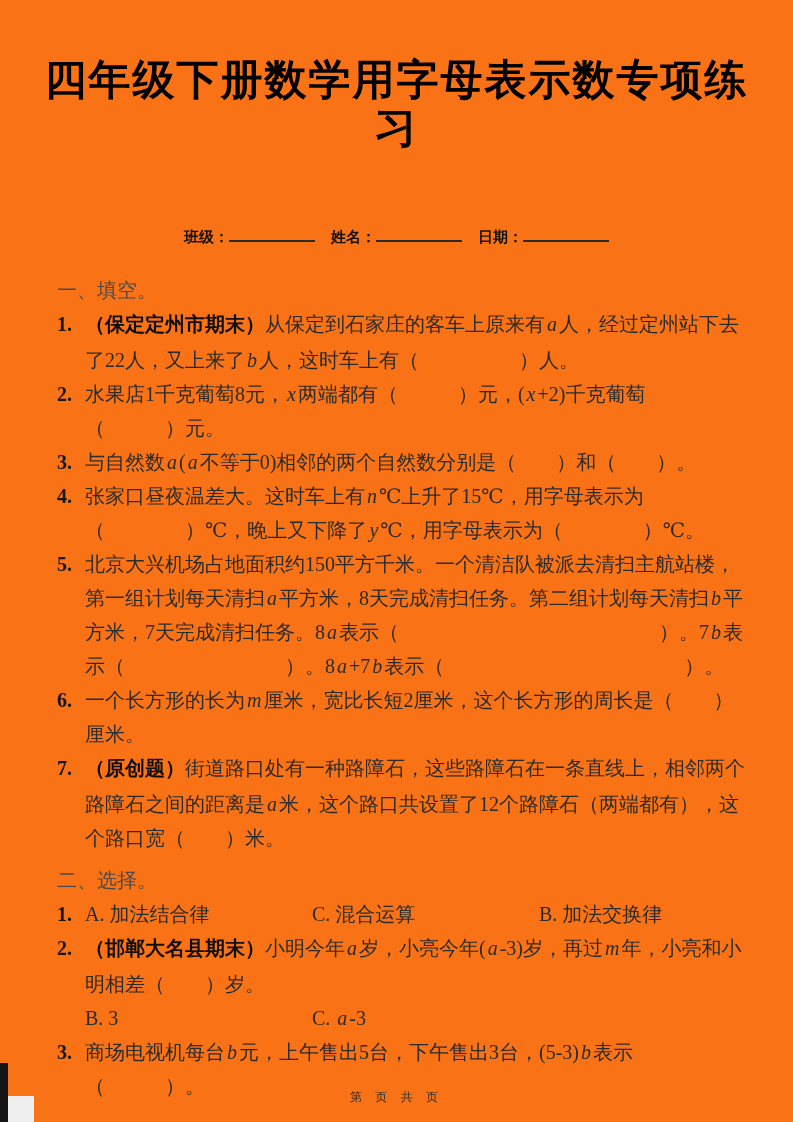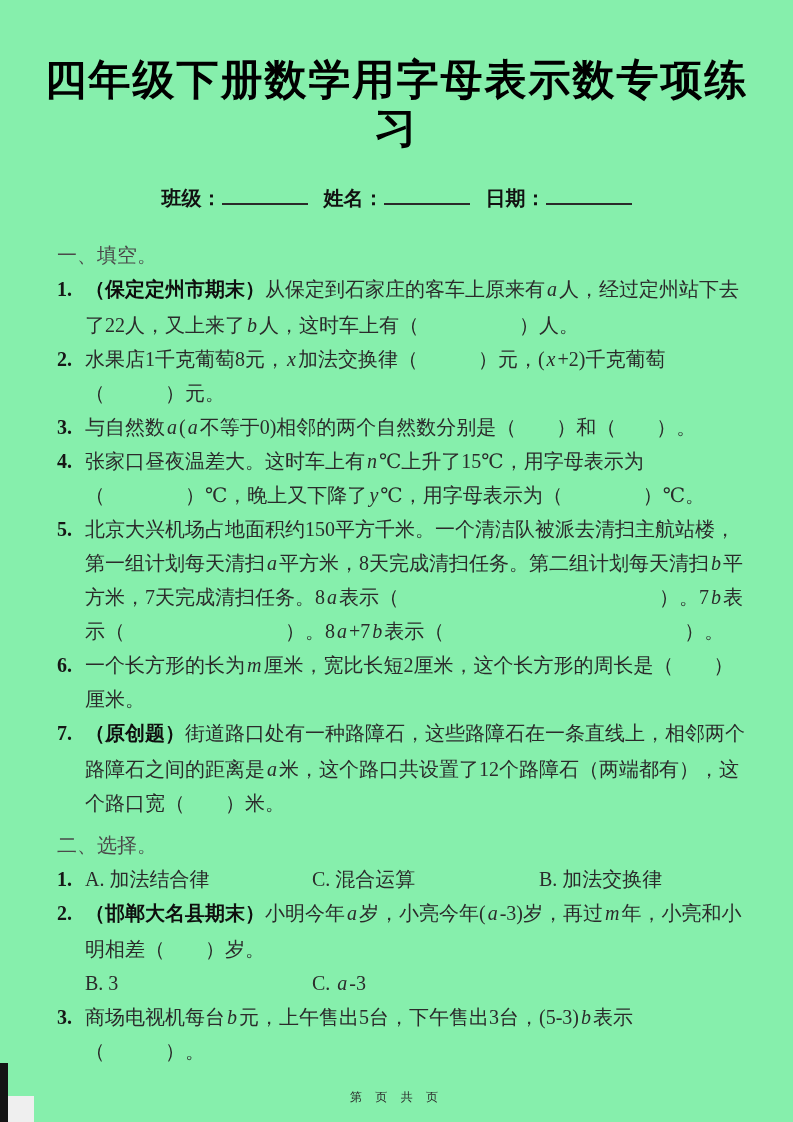--- a/index.html
+++ b/index.html
@@ -1,40 +1,40 @@
 <!DOCTYPE html>
 <html><head>
 <meta charset="utf-8">
 <style>
   html,body{margin:0;padding:0;background:#e8e8e8;}
   .page{
     position:relative;
     width:793px;height:1122px;
     margin:0 auto;
-    background:#86efac;
+    background:#f97316;
     overflow:hidden;
     color:#2b2b2b;
     font-family:"Liberation Serif","DejaVu Serif",serif;
   }
   .title{
     margin:56px 28px 0;
     text-align:center;
     font-family:"Liberation Sans","DejaVu Sans",sans-serif;
     font-weight:900;
     font-size:42px;
     letter-spacing:2px;
     color:#000;
     line-height:1.15;
   }
   .info-row{
-    margin-top:30px;
+    margin-top:72px;
     text-align:center;
     font-family:"Liberation Sans","DejaVu Sans",sans-serif;
     font-weight:700;
-    font-size:20px;
+    font-size:15px;
     color:#111;
     white-space:nowrap;
   }
   .info-field{display:inline-block;margin:0 8px;}
   .info-label{display:inline-block;}
   .blank-line{
     display:inline-block;
     width:86px;height:1em;
     border-bottom:2px solid #2a2a2a;
     vertical-align:baseline;
@@ -92,21 +92,21 @@
 
 <div class="page">
 
   <h1 class="title">四年级下册数学用字母表示数专项练习</h1>
 
   <div class="info-row"><span class="info-field"><span class="info-label">班级：</span><span class="blank-line"></span></span><span class="info-field"><span class="info-label">姓名：</span><span class="blank-line"></span></span><span class="info-field"><span class="info-label">日期：</span><span class="blank-line"></span></span></div>
 
   <div class="content">
       <div class="sec-heading">一、填空。</div>
       <div class="item"><span class="item-num">1.</span><span class="item-text"><span class="seg-b">（保定定州市期末）</span><span class="seg-n">从保定到石家庄的客车上原来有</span><span class="seg-i">a</span><span class="seg-n">人，经过定州站下去了22人，又上来了</span><span class="seg-i">b</span><span class="seg-n">人，这时车上有（　　　　　）人。</span></span></div>
-      <div class="item"><span class="item-num">2.</span><span class="item-text"><span class="seg-n">水果店1千克葡萄8元，</span><span class="seg-i">x</span><span class="seg-n">加法交换律（　　　）元，(</span><span class="seg-i">x</span><span class="seg-n">+2)千克葡萄（　　　）元。</span></span></div>
+      <div class="item"><span class="item-num">2.</span><span class="item-text"><span class="seg-n">水果店1千克葡萄8元，</span><span class="seg-i">x</span><span class="seg-n">两端都有（　　　）元，(</span><span class="seg-i">x</span><span class="seg-n">+2)千克葡萄（　　　）元。</span></span></div>
       <div class="item"><span class="item-num">3.</span><span class="item-text"><span class="seg-n">与自然数</span><span class="seg-i">a</span><span class="seg-n">(</span><span class="seg-i">a</span><span class="seg-n">不等于0)相邻的两个自然数分别是（　　）和（　　）。</span></span></div>
       <div class="item"><span class="item-num">4.</span><span class="item-text"><span class="seg-n">张家口昼夜温差大。这时车上有</span><span class="seg-i">n</span><span class="seg-n">℃上升了15℃，用字母表示为（　　　　）℃，晚上又下降了</span><span class="seg-i">y</span><span class="seg-n">℃，用字母表示为（　　　　）℃。</span></span></div>
       <div class="item"><span class="item-num">5.</span><span class="item-text"><span class="seg-n">北京大兴机场占地面积约150平方千米。一个清洁队被派去清扫主航站楼，第一组计划每天清扫</span><span class="seg-i">a</span><span class="seg-n">平方米，8天完成清扫任务。第二组计划每天清扫</span><span class="seg-i">b</span><span class="seg-n">平方米，7天完成清扫任务。8</span><span class="seg-i">a</span><span class="seg-n">表示（　　　　　　　　　　　　　）。7</span><span class="seg-i">b</span><span class="seg-n">表示（　　　　　　　　）。8</span><span class="seg-i">a</span><span class="seg-n">+7</span><span class="seg-i">b</span><span class="seg-n">表示（　　　　　　　　　　　　）。</span></span></div>
       <div class="item"><span class="item-num">6.</span><span class="item-text"><span class="seg-n">一个长方形的长为</span><span class="seg-i">m</span><span class="seg-n">厘米，宽比长短2厘米，这个长方形的周长是（　　）厘米。</span></span></div>
       <div class="item"><span class="item-num">7.</span><span class="item-text"><span class="seg-b">（原创题）</span><span class="seg-n">街道路口处有一种路障石，这些路障石在一条直线上，相邻两个路障石之间的距离是</span><span class="seg-i">a</span><span class="seg-n">米，这个路口共设置了12个路障石（两端都有），这个路口宽（　　）米。</span></span></div>
       <div class="sec-heading">二、选择。</div>
       <div class="item"><span class="item-num">1.</span></div>
       <div class="opt-row">
         <div class="opt-cell"><span class="seg-n">A. 加法结合律</span></div>
         <div class="opt-cell"><span class="seg-n">C. 混合运算</span></div>

